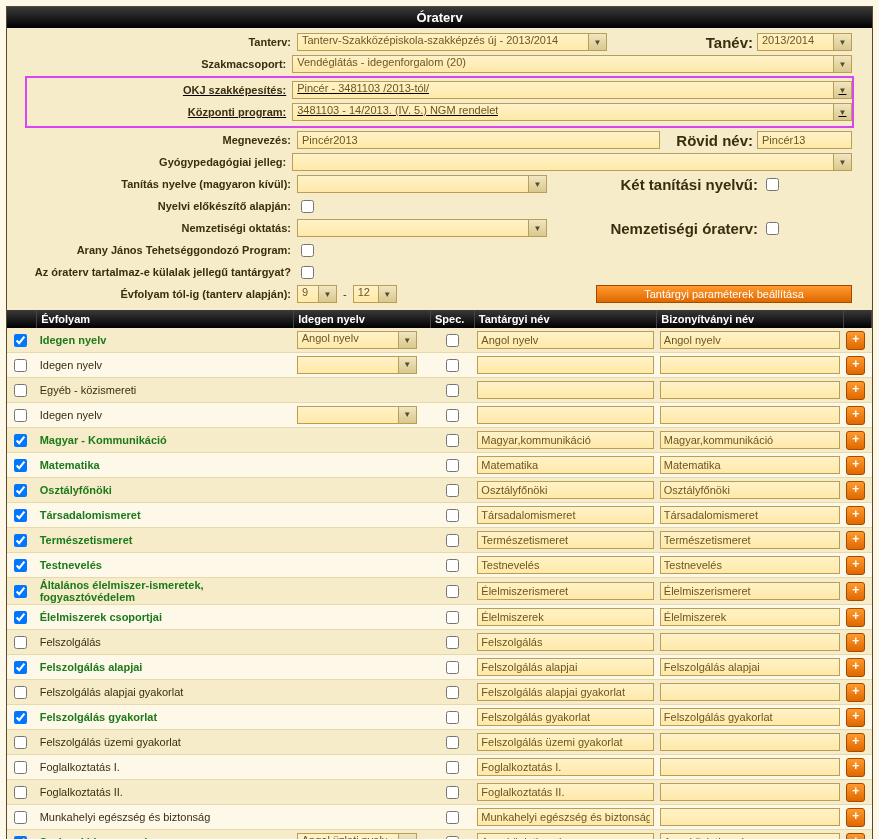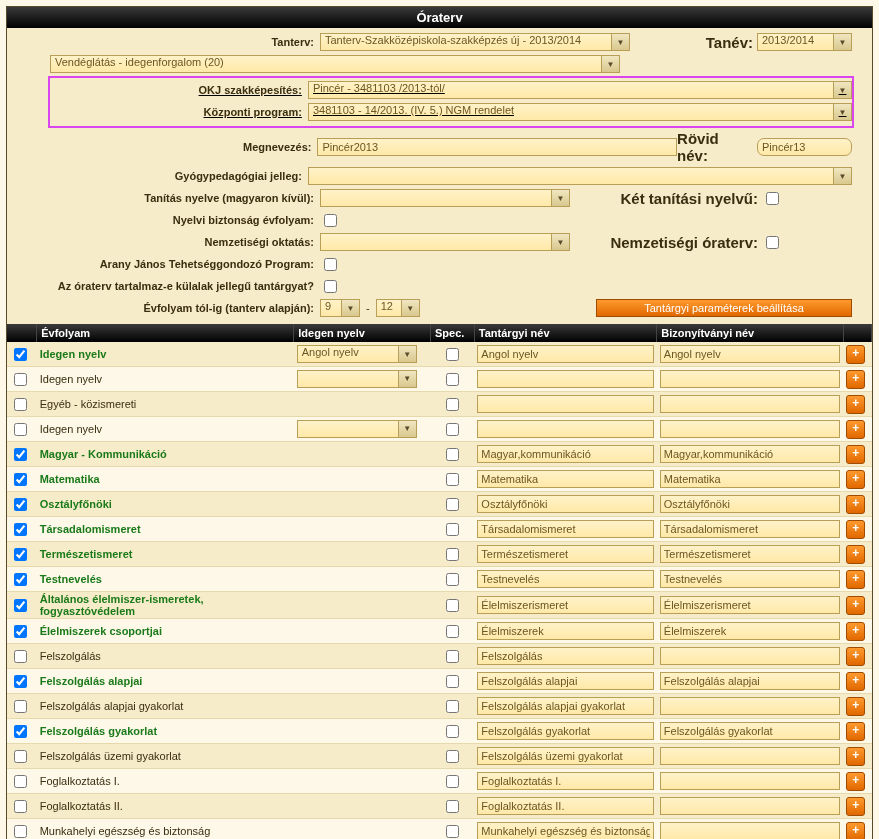--- a/index.html
+++ b/index.html
@@ -15,21 +15,21 @@
     background: #f7ecc9;
   }
   .panel-header {
     background: linear-gradient(to bottom, #3a3a3a, #000);
     color: #fff;
     font-weight: bold;
     text-align: center;
     padding: 3px 0;
     font-size: 13px;
   }
-  .form-area { padding: 4px 20px; margin-left: 23px; }
+  .form-area { padding: 4px 20px; }
   .form-row {
     display: flex;
     align-items: center;
     margin-bottom: 2px;
     min-height: 20px;
   }
   .form-label {
     width: 264px;
     text-align: right;
     padding-right: 6px;
@@ -168,20 +168,21 @@
       </div>
       <div style="flex:1"></div>
       <span class="small-label">Tanév:</span>
       <div class="dd" style="width:95px">
         <span class="val">2013/2014</span>
         <span class="arrow">▼</span>
       </div>
     </div>
 
     <div class="form-row">
+      <div class="form-label">Szakmacsoport:</div>
       <div class="dd" style="width:570px">
         <span class="val">Vendéglátás - idegenforgalom (20)</span>
         <span class="arrow">▼</span>
       </div>
     </div>
 
     <div class="redbox">
       <div class="form-row">
         <div class="form-label">OKJ szakképesítés:</div>
         <div class="dd" style="width:570px">
@@ -196,21 +197,21 @@
           <span class="arrow">▼</span>
         </div>
       </div>
     </div>
 
     <div class="form-row">
       <div class="form-label">Megnevezés:</div>
       <input class="txt" style="width: 363px;" value="Pincér2013">
       <div style="flex:1"></div>
       <span class="small-label">Rövid név:</span>
-      <input class="txt" style="width: 95px; border-radius: 7px;" value="Pincér13">
+      <input class="txt" style="width: 95px;" value="Pincér13">
     </div>
 
     <div class="form-row">
       <div class="form-label">Gyógypedagógiai jelleg:</div>
       <div class="dd" style="width:570px">
         <span class="val"></span>
         <span class="arrow">▼</span>
       </div>
     </div>
 
@@ -220,21 +221,21 @@
         <span class="val"></span>
         <span class="arrow">▼</span>
       </div>
       <div style="flex:1"></div>
       <span class="small-label">Két tanítási nyelvű:</span>
       <input type="checkbox" class="chk" style="">
       <div style="width:70px"></div>
     </div>
 
     <div class="form-row">
-      <div class="form-label">Nyelvi biztonság évfolyam:</div>
+      <div class="form-label">Nyelvi előkészítő alapján:</div>
       <input type="checkbox" class="chk" style="">
     </div>
 
     <div class="form-row">
       <div class="form-label">Nemzetiségi oktatás:</div>
       <div class="dd" style="width:250px">
         <span class="val"></span>
         <span class="arrow">▼</span>
       </div>
       <div style="flex:1"></div>

